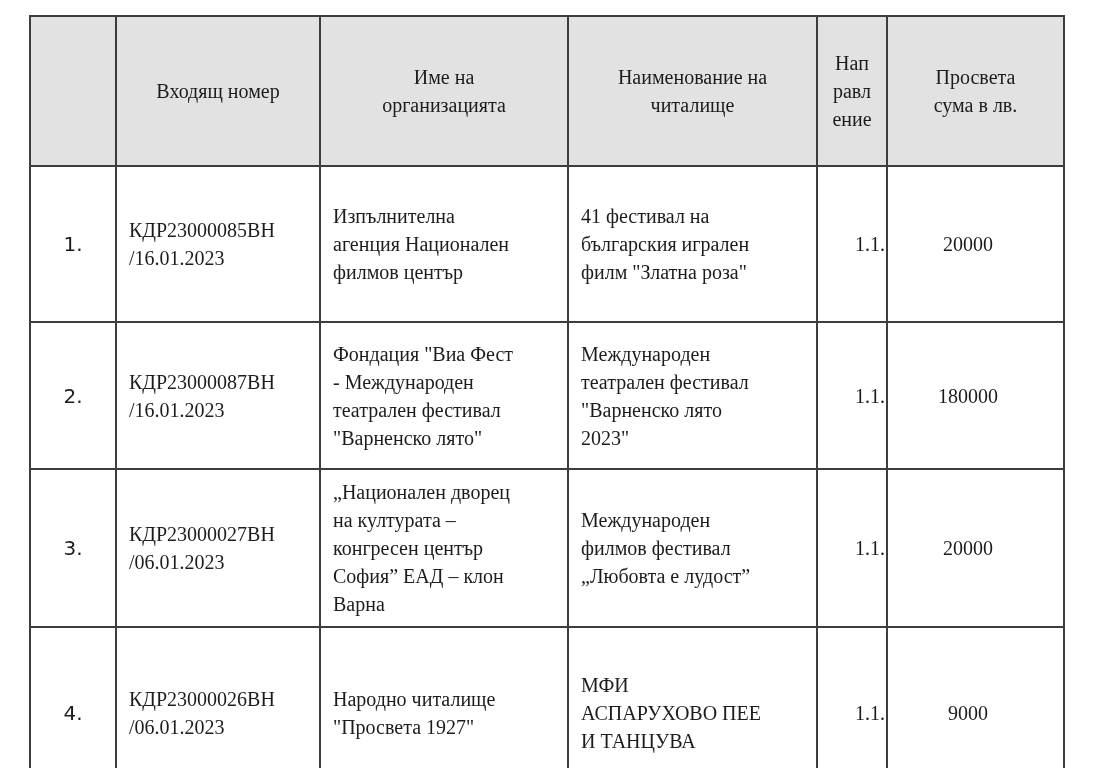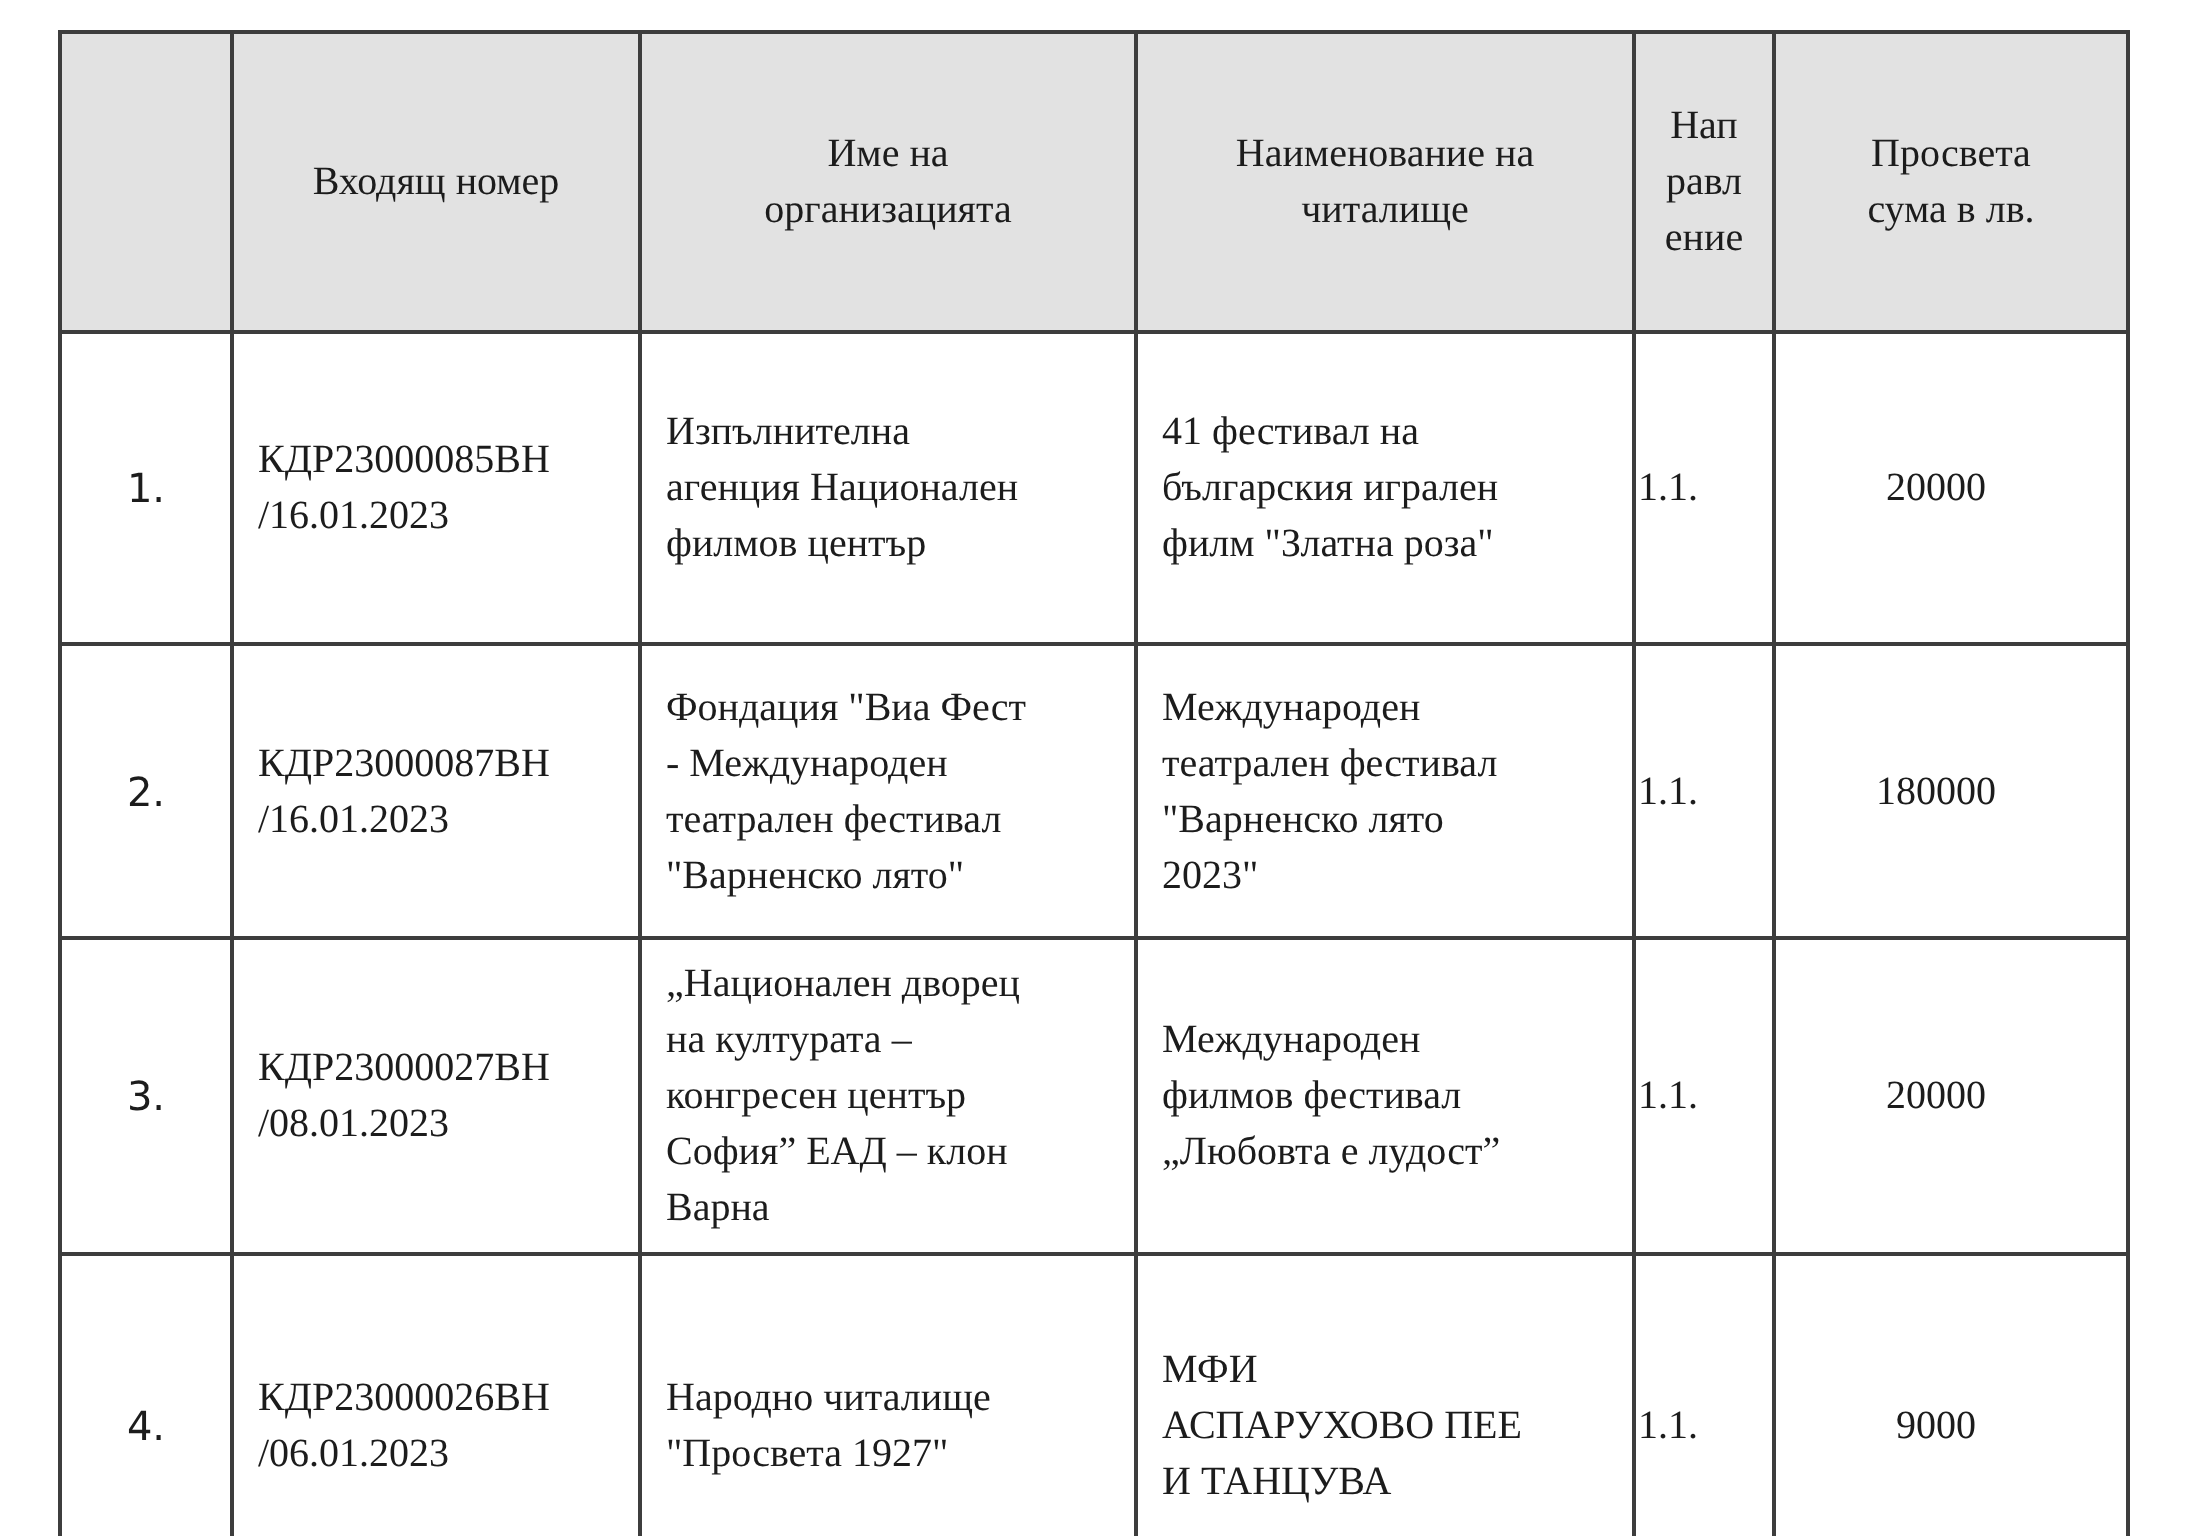--- a/index.html
+++ b/index.html
@@ -40,21 +40,21 @@
   .multiline { white-space: pre-line; }
   .cell-idx {
     text-align: center;
     font-family: "DejaVu Sans", sans-serif;
     font-size: 17px;
   }
   .cell-entry, .cell-org, .cell-project {
     text-align: left;
     padding: 6px 10px 6px 12px;
   }
-  .cell-dir { text-align: left; }
+  .cell-dir { text-align: right; }
   .cell-amount {
     text-align: center;
     padding-right: 16px;
   }
   tr.hdr    { height: 150px; }
   tr.row-1  { height: 156px; }
   tr.row-2  { height: 147px; }
   tr.row-3  { height: 158px; }
   tr.row-4  { height: 172px; }
 </style>
@@ -111,21 +111,21 @@
 театрален фестивал
 "Варненско лято
 2023"</td>
       <td class="cell-dir">1.1.</td>
       <td class="cell-amount">180000</td>
     </tr>
 
     <tr class="row-3">
       <td class="cell-idx">3.</td>
       <td class="cell-entry multiline">КДР23000027ВН
-/08.01.2023</td>
+/06.01.2023</td>
       <td class="cell-org multiline">„Национален дворец
 на културата –
 конгресен център
 София” ЕАД – клон
 Варна</td>
       <td class="cell-project multiline">Международен
 филмов фестивал
 „Любовта е лудост”</td>
       <td class="cell-dir">1.1.</td>
       <td class="cell-amount">20000</td>

